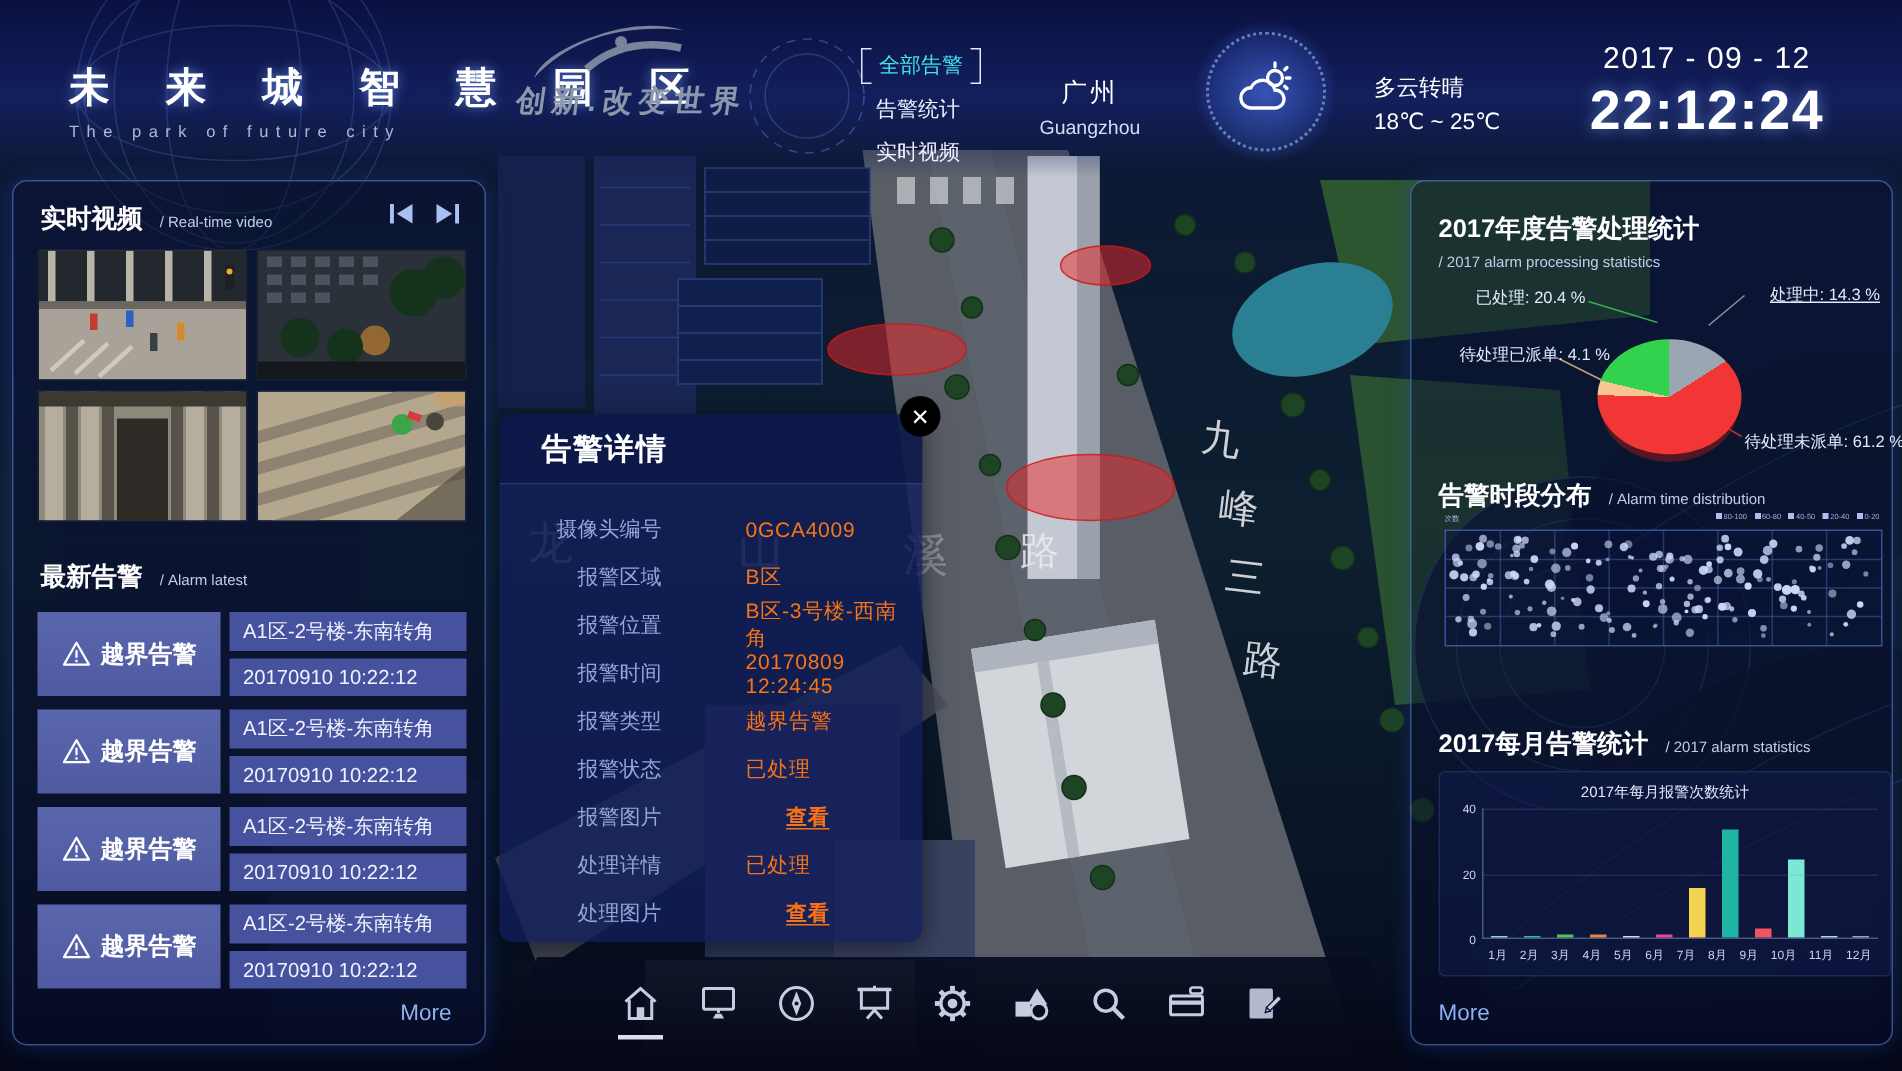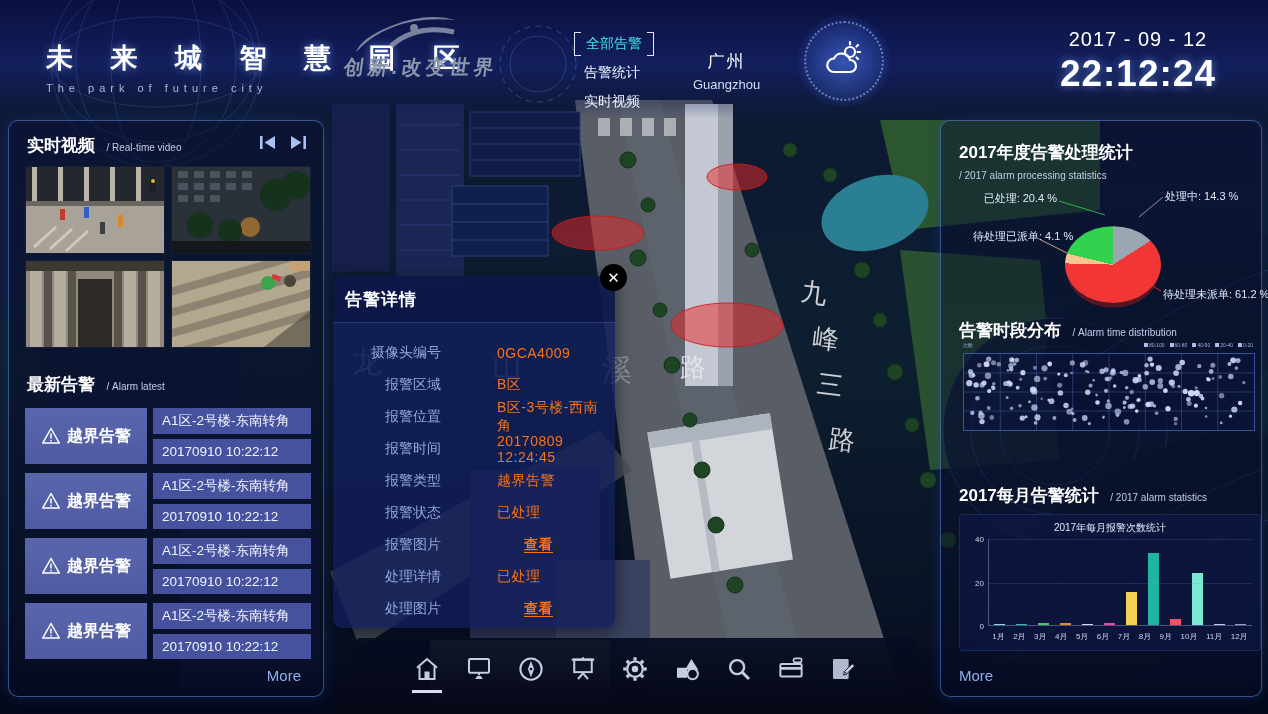--- a/index.html
+++ b/index.html
@@ -59,21 +59,21 @@
   .al-type svg{width:20px;height:20px;}
   .al-right{flex:1;display:flex;flex-direction:column;gap:5px;}
   .al-loc,.al-time{flex:1;background:#47529e;display:flex;align-items:center;padding-left:9px;font-size:13.5px;color:#f0f3ff;}
   .more-link{position:absolute;font-size:15px;color:#8fb0f0;cursor:pointer;}
   #left-more{right:22px;top:546px;}
   #right-more{left:18px;top:546px;}
   
   #popup{position:absolute;left:333px;top:276px;width:282px;height:352px;z-index:20;border-radius:9px;
     background:rgba(18,30,90,.80);box-shadow:0 4px 18px rgba(0,0,10,.5);}
   #popup-head{height:46px;border-bottom:1px solid rgba(130,160,240,.25);background:rgba(10,20,64,.55);
-    border-radius:9px 9px 0 0;display:flex;align-items:center;padding-left:12px;font-size:17px;font-weight:bold;letter-spacing:1px;}
+    border-radius:9px 9px 0 0;display:flex;align-items:center;padding-left:28px;font-size:20px;font-weight:bold;letter-spacing:1px;}
   #popup-body{padding:14px 16px 0 20px;}
   .field-row{display:flex;height:32px;align-items:center;font-size:14px;gap:39px;}
   .f-label{width:88px;text-align:right;color:#93a6d9;flex:none;}
   .f-value{margin-left:17px;color:#f97316;letter-spacing:.5px;}
   .f-value.link{text-decoration:underline;text-underline-offset:3px;cursor:pointer;font-weight:bold;margin-left:44px;}
   #popup-close{position:absolute;left:600px;top:264px;width:27px;height:27px;border-radius:50%;background:#000;z-index:21;
     display:flex;align-items:center;justify-content:center;cursor:pointer;font-size:15px;font-weight:bold;color:#fff;}
   
   #toolbar{position:absolute;left:330px;bottom:0;width:610px;height:76px;z-index:15;
     background:linear-gradient(rgba(8,13,34,.94),rgba(4,8,22,.96));
@@ -82,21 +82,21 @@
   .tb-icon{position:relative;width:30px;height:30px;cursor:pointer;opacity:.92;}
   .tb-icon svg{width:30px;height:30px;}
   .tb-icon.active::after{content:'';position:absolute;left:0;right:0;bottom:-9px;height:3px;background:#eef2ff;}
   
   #pie-block{position:absolute;left:0;top:60px;width:320px;height:150px;}
   #pie{position:absolute;left:124px;top:74px;width:96px;height:96px;border-radius:50%;
     transform:translateY(-48px) scaleY(.8);transform-origin:50% 100%;
     box-shadow:0 8px 0 -2px rgba(160,25,25,.5);}
   .pie-label{position:absolute;font-size:11px;color:#e3eafb;white-space:nowrap;}
   .pl-tl{left:14px;top:10px;width:102px;text-align:right;}
-  .pl-tr{left:224px;top:8px;}
+  .pl-tr{left:239px;top:8px;text-decoration:underline;}
   .pl-l{left:4px;top:48px;margin-left:28px;}
   .pl-br{left:222px;top:106px;}
   #pie-lines{position:absolute;left:0;top:0;}
   #scatter-head{top:198px;}
   #scatter-meta{position:absolute;left:22px;top:221px;width:290px;height:8px;font-size:5px;color:#9fb2e2;}
   #scatter-legend{position:absolute;right:0;top:0;display:flex;gap:5px;align-items:center;}
   #scatter-legend .sw{width:4px;height:4px;background:#aebcf0;display:inline-block;margin-right:1px;}
   #scatter-box{position:absolute;left:22px;top:232px;width:290px;height:76px;border:1px solid rgba(80,115,210,.65);
     background:rgba(12,20,62,.45);}
   #bar-head{top:363px;}
@@ -294,20 +294,24 @@
     <svg id="weather-icon" width="42" height="42" viewBox="0 0 42 42">
       <g stroke="#fff" stroke-width="2.2" fill="none" stroke-linecap="round">
         <circle cx="27" cy="13" r="5"></circle>
         <line x1="27" y1="3" x2="27" y2="5.5"></line>
             <line x1="35" y1="6" x2="33.5" y2="7.5"></line>
         <line x1="37" y1="13" x2="34.5" y2="13"></line>
             <line x1="35" y1="20" x2="33.5" y2="18.5"></line>
         <path d="M11 33 h16 a6 6 0 0 0 0-12 a8.5 8.5 0 0 0-16-1.5 a6.5 6.5 0 0 0 0 13.5 z"></path>
       </g>
     </svg>
+  </div>
+  <div id="weather-text">
+    <div>多云转晴</div>
+    <div>18℃ ~ 25℃</div>
   </div>
   <div id="clock">
     <div class="d">2017 - 09 - 12</div>
     <div class="t">22:12:24</div>
   </div>
 </div>
 
 <div id="left-panel" class="panel">
   <div class="sec-head" style="top:13px;">
     <span class="sec-title">实时视频</span>

